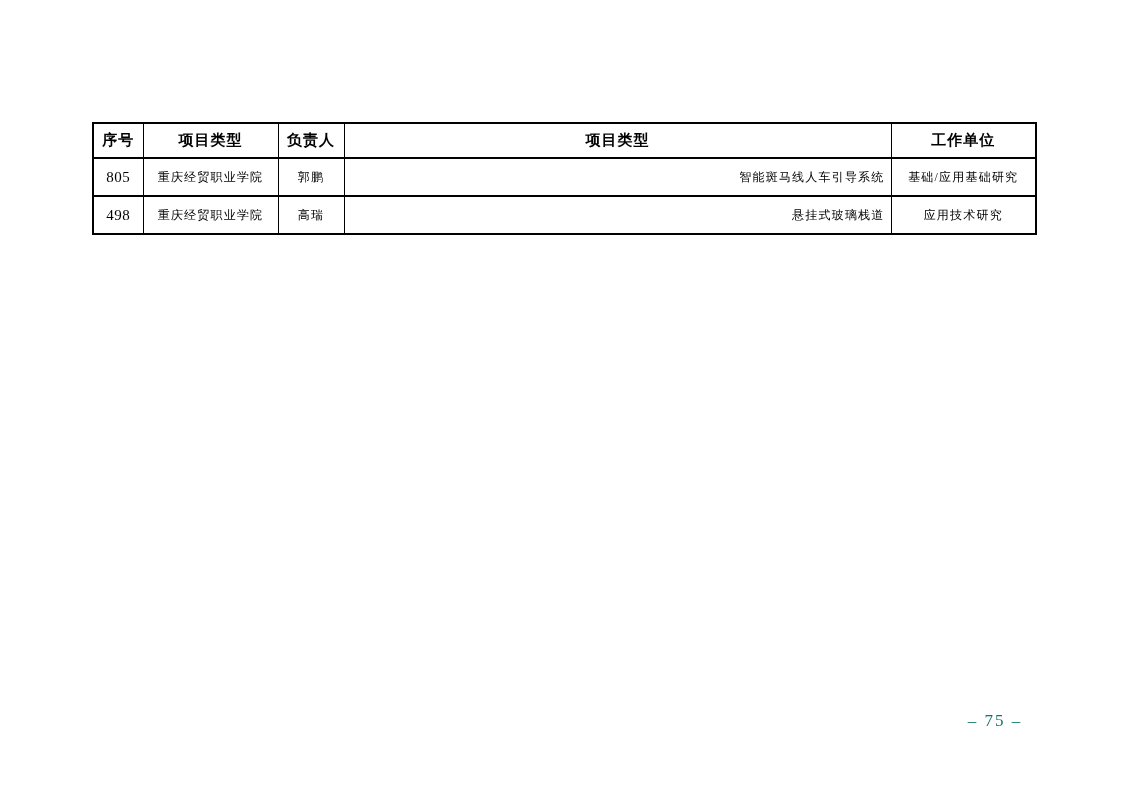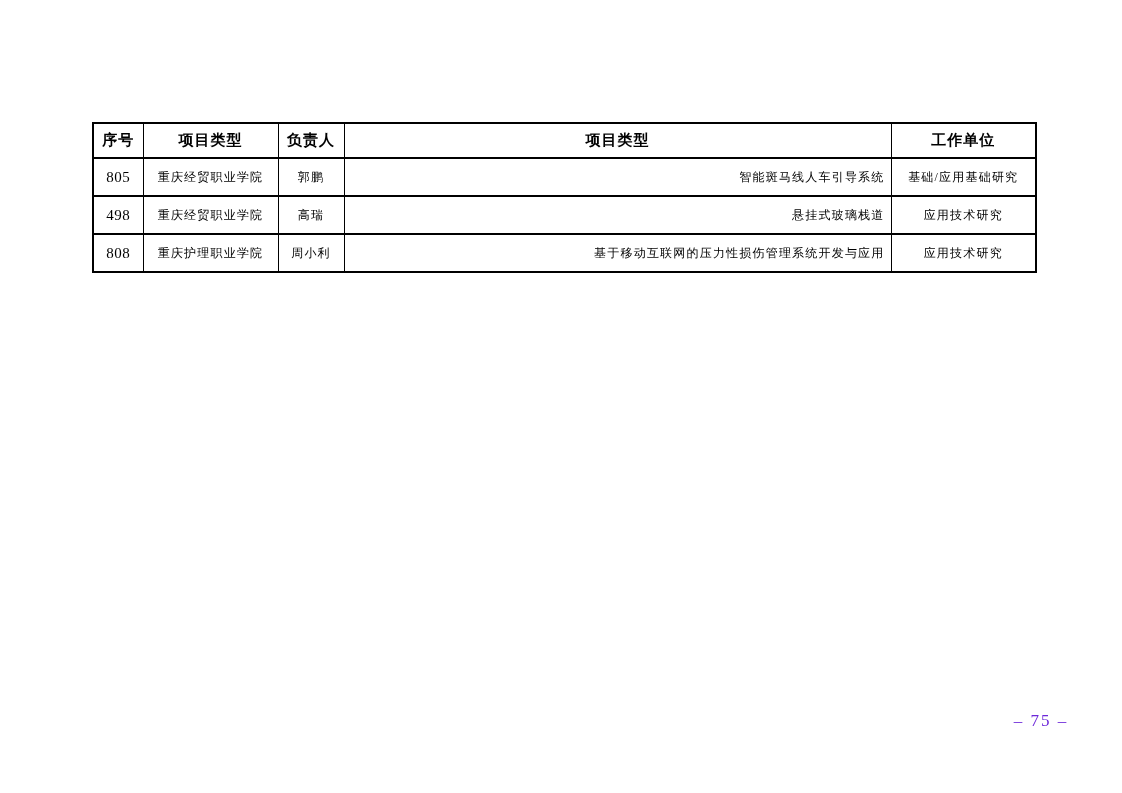--- a/index.html
+++ b/index.html
@@ -60,26 +60,26 @@
     font-size: 15px;
   }
   .doc-table td.c-project {
     text-align: right;
     padding-left: 18px;
     padding-right: 6px;
   }
   .page-number {
     position: absolute;
     top: 711px;
-    left: 1008px;
+    left: 962px;
     width: 66px;
     text-align: center;
     font-size: 17px;
     letter-spacing: 2px;
-    color: #6d28d9;
+    color: #0f766e;
     white-space: nowrap;
   }
 </style>
 </head>
 <body>
 
 <div class="page">
 
   <table class="doc-table">
     <colgroup>
@@ -106,25 +106,18 @@
         <td class="c-project">智能斑马线人车引导系统</td>
         <td class="c-type">基础/应用基础研究</td>
       </tr>
       <tr>
         <td class="c-index">498</td>
         <td class="c-unit">重庆经贸职业学院</td>
         <td class="c-leader">高瑞</td>
         <td class="c-project">悬挂式玻璃栈道</td>
         <td class="c-type">应用技术研究</td>
       </tr>
-      <tr>
-        <td class="c-index">808</td>
-        <td class="c-unit">重庆护理职业学院</td>
-        <td class="c-leader">周小利</td>
-        <td class="c-project">基于移动互联网的压力性损伤管理系统开发与应用</td>
-        <td class="c-type">应用技术研究</td>
-      </tr>
     </tbody>
   </table>
 
   <div class="page-number">– 75 –</div>
 
 </div>
 
 </body></html>

